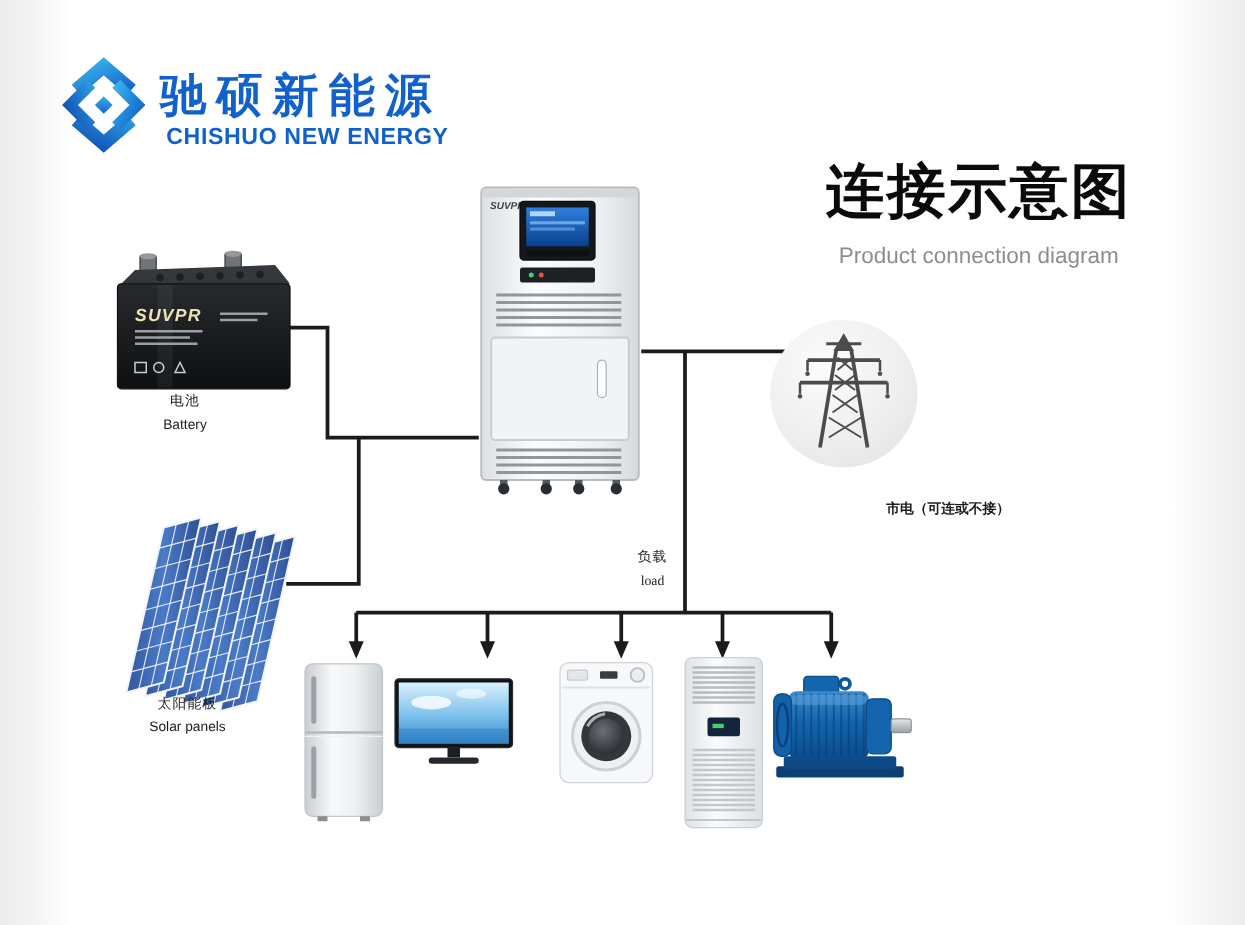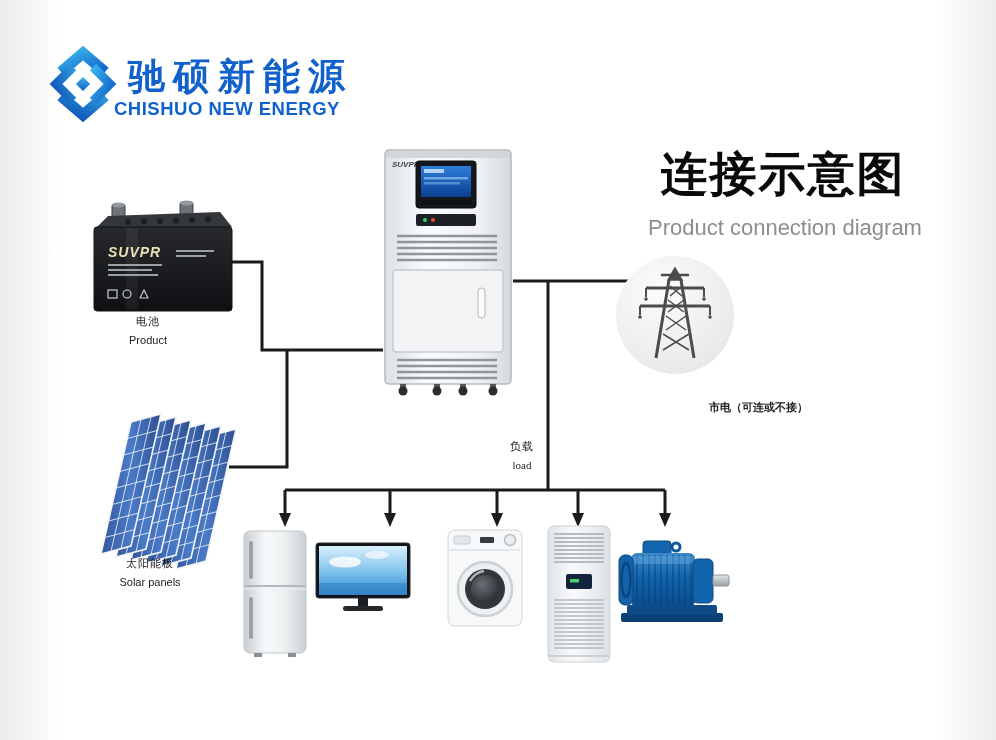--- a/index.html
+++ b/index.html
@@ -6,25 +6,25 @@
   body{font-family:"Liberation Sans","DejaVu Sans",sans-serif;}
   .canvas{position:relative;width:996px;height:740px;overflow:hidden;
     background:linear-gradient(90deg,#ececec 0%,#ffffff 6%,#ffffff 94%,#ececec 100%);}
   .wires{position:absolute;left:0;top:0;z-index:1;}
   .dev{position:absolute;z-index:2;}
   .label{position:absolute;z-index:3;font-size:11px;line-height:19px;color:#1c1c1c;text-align:center;}
   .label .cn{letter-spacing:1px;}
   .logo-icon{position:absolute;left:46px;top:44px;z-index:3;}
   .brand-cn{position:absolute;left:128px;top:52px;z-index:3;font-size:37px;font-weight:700;
     color:#1161cc;letter-spacing:8px;white-space:nowrap;}
-  .brand-en{position:absolute;left:114px;top:98px;z-index:3;font-size:18.5px;font-weight:700;
+  .brand-en{position:absolute;left:133px;top:98px;z-index:3;font-size:18.5px;font-weight:700;
     color:#1161cc;letter-spacing:0.5px;white-space:nowrap;}
-  .title-block{position:absolute;left:648px;top:122px;width:270px;text-align:center;z-index:3;margin-top:21px;}
+  .title-block{position:absolute;left:648px;top:122px;width:270px;text-align:center;z-index:3;}
   .title-cn{font-size:47px;font-weight:900;color:#0a0a0a;letter-spacing:2px;white-space:nowrap;}
-  .title-en{margin-top:9px;font-size:22px;color:#8d8d8d;white-space:nowrap;}
+  .title-en{margin-top:9px;font-size:18px;color:#8d8d8d;white-space:nowrap;}
   .tower-circle{position:absolute;left:616px;top:256px;width:118px;height:118px;border-radius:50%;
     background:radial-gradient(circle at 38% 30%,#fcfcfc 0%,#ededee 60%,#e1e1e3 100%);z-index:2;}
   .grid-label{text-align:right;}
   .grid-label .cn{font-weight:700;letter-spacing:0;}
 </style>
 </head>
 <body>
 
 <div class="canvas">
 
@@ -103,21 +103,21 @@
         <rect x="84" y="55" width="30" height="2"></rect>
     </g>
     <g stroke="#c9ced2" fill="none" stroke-width="1.2">
       <rect x="16" y="90" width="9" height="8"></rect>
       <circle cx="35" cy="94" r="4"></circle>
       <path d="M48 98 L52 90 L56 98 Z"></path>
     </g>
   </svg>
   <div class="label" style="left:90px;top:312px;width:116px;">
     <div class="cn">电池</div>
-    <div class="en">Product</div>
+    <div class="en">Battery</div>
   </div>
 
   <svg class="dev" style="left:97px;top:396px;" width="146" height="176" viewBox="0 0 146 176">
     <defs>
       <linearGradient id="panelGrad" x1="0" y1="0" x2="1" y2="0">
         <stop offset="0" stop-color="#35579e"></stop>
           <stop offset="0.5" stop-color="#4a7bc8"></stop>
         <stop offset="1" stop-color="#2e4f92"></stop>
       </linearGradient>
       <g id="spanel">

